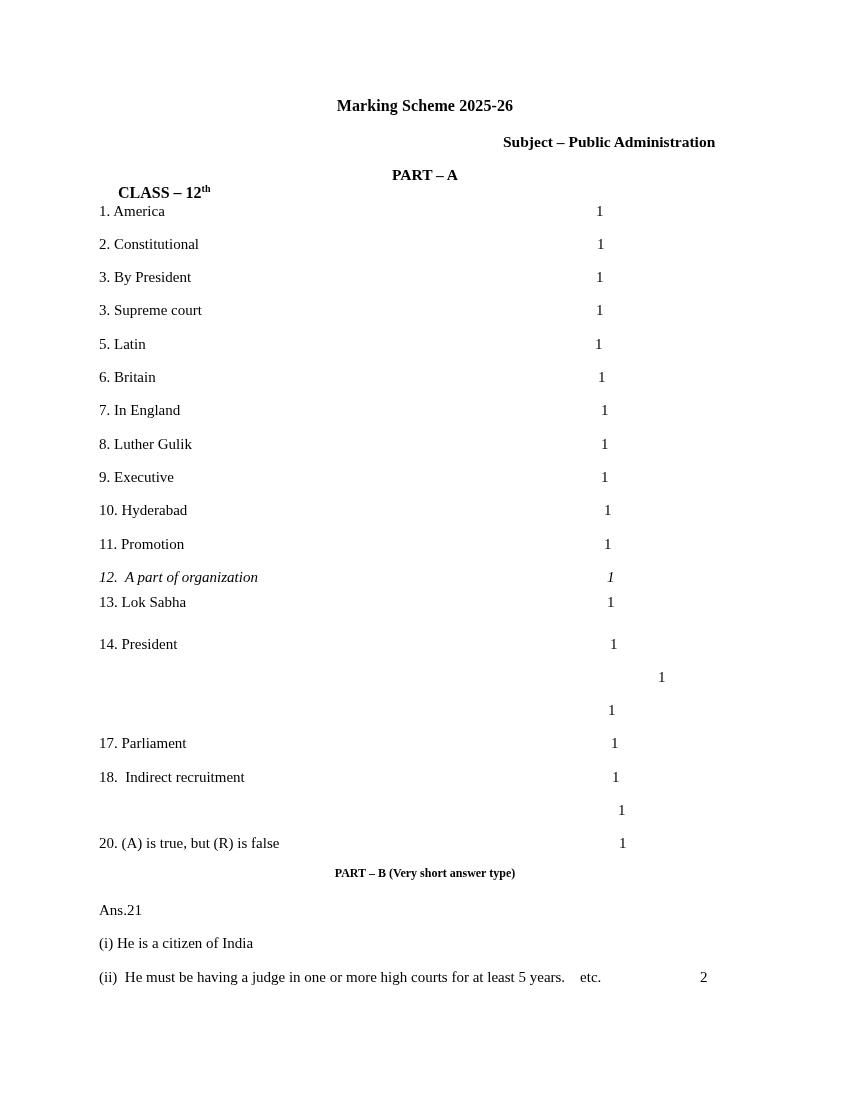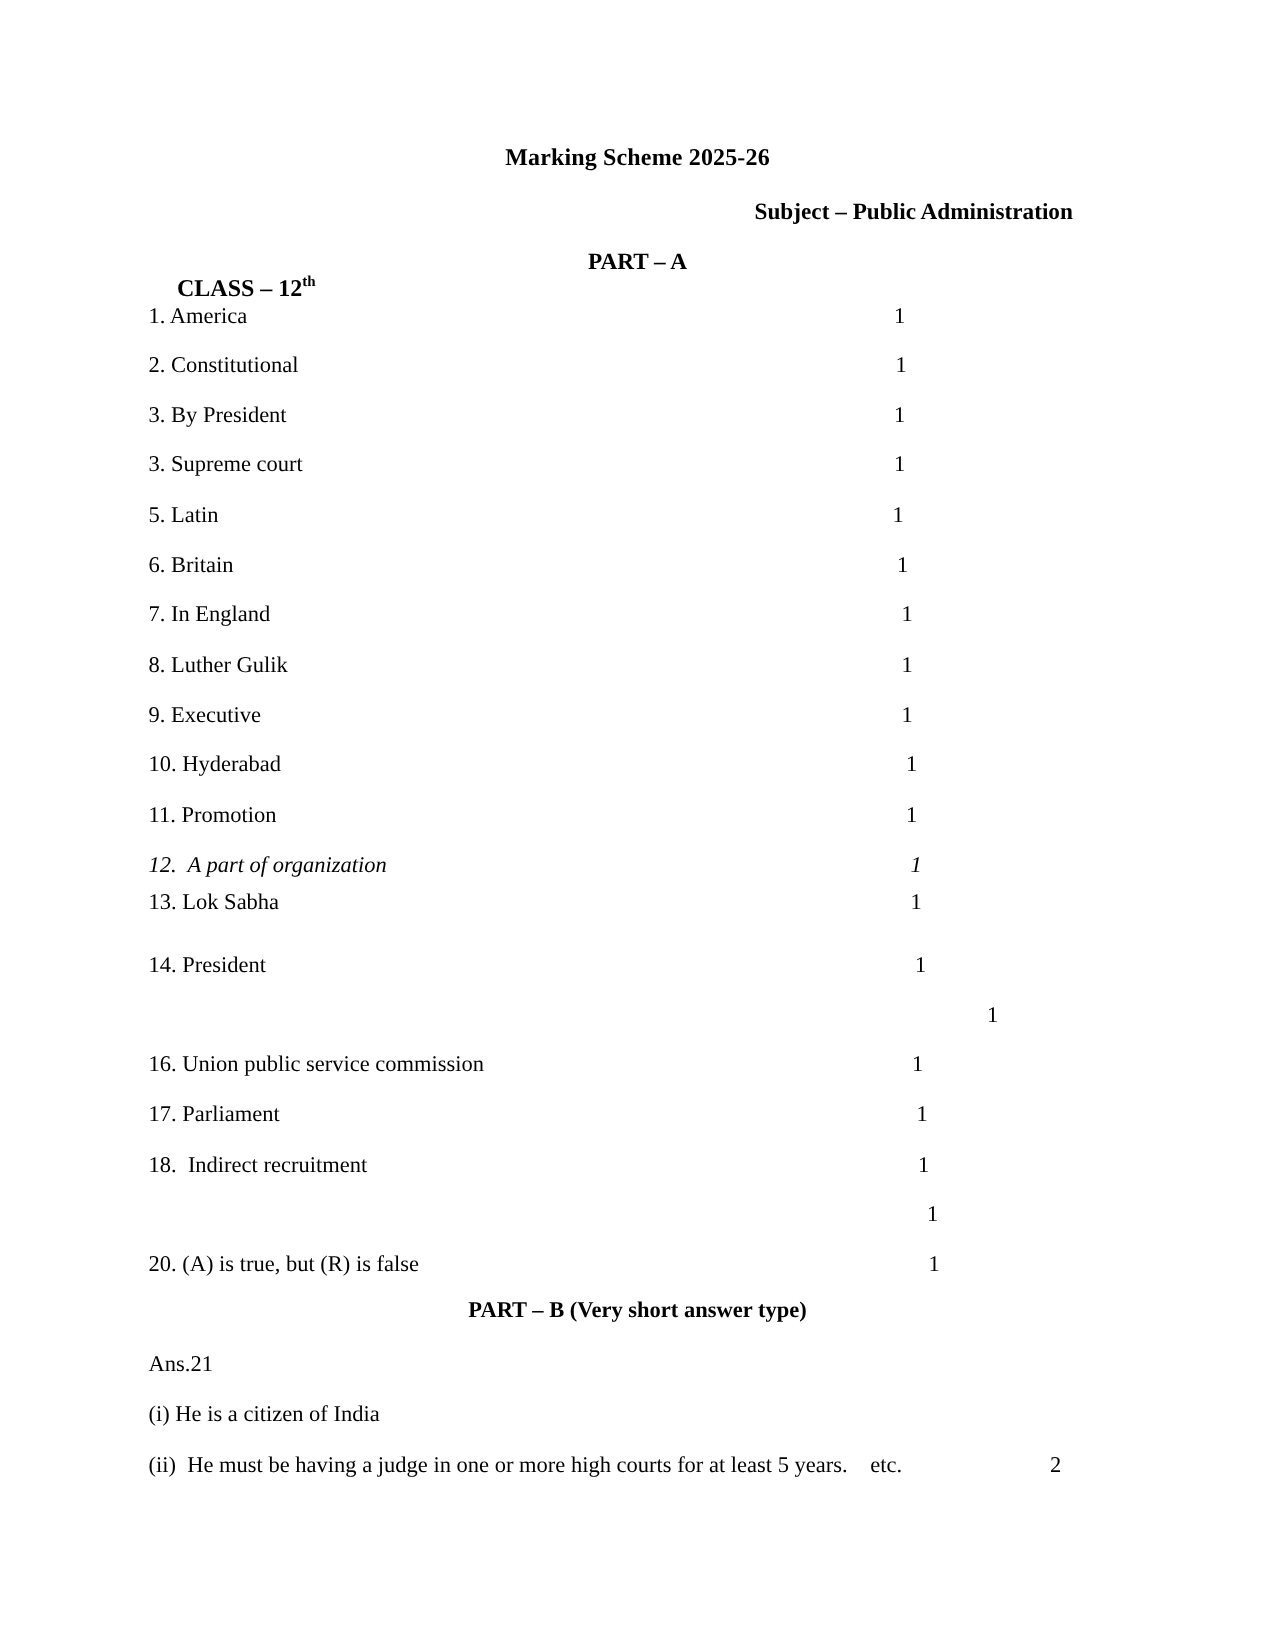--- a/index.html
+++ b/index.html
@@ -60,21 +60,21 @@
     text-align: center;
     font-size: 15.5px;
     font-weight: bold;
   }
   .part-b-heading {
     position: absolute;
     top: 866px;
     left: 0;
     width: 850px;
     text-align: center;
-    font-size: 15px;
+    font-size: 12px;
     font-weight: bold;
   }
 
   
   #answer-list {
     position: absolute;
     top: 0;
     left: 0;
     width: 850px;
   }
@@ -184,21 +184,20 @@
         <span class="answer-mark" style="left: 607px;">1</span>
       </div>
       <div class="answer-row" style="top: 636px;">
         <span class="answer-text">14. President</span>
         <span class="answer-mark" style="left: 610px;">1</span>
       </div>
       <div class="answer-row" style="top: 669px;">
         <span class="answer-mark" style="left: 658px;">1</span>
       </div>
       <div class="answer-row" style="top: 702px;">
-        <span class="answer-text">16. Union public service commission</span>
         <span class="answer-mark" style="left: 608px;">1</span>
       </div>
       <div class="answer-row" style="top: 735px;">
         <span class="answer-text">17. Parliament</span>
         <span class="answer-mark" style="left: 611px;">1</span>
       </div>
       <div class="answer-row" style="top: 769px;">
         <span class="answer-text">18.  Indirect recruitment</span>
         <span class="answer-mark" style="left: 612px;">1</span>
       </div>

